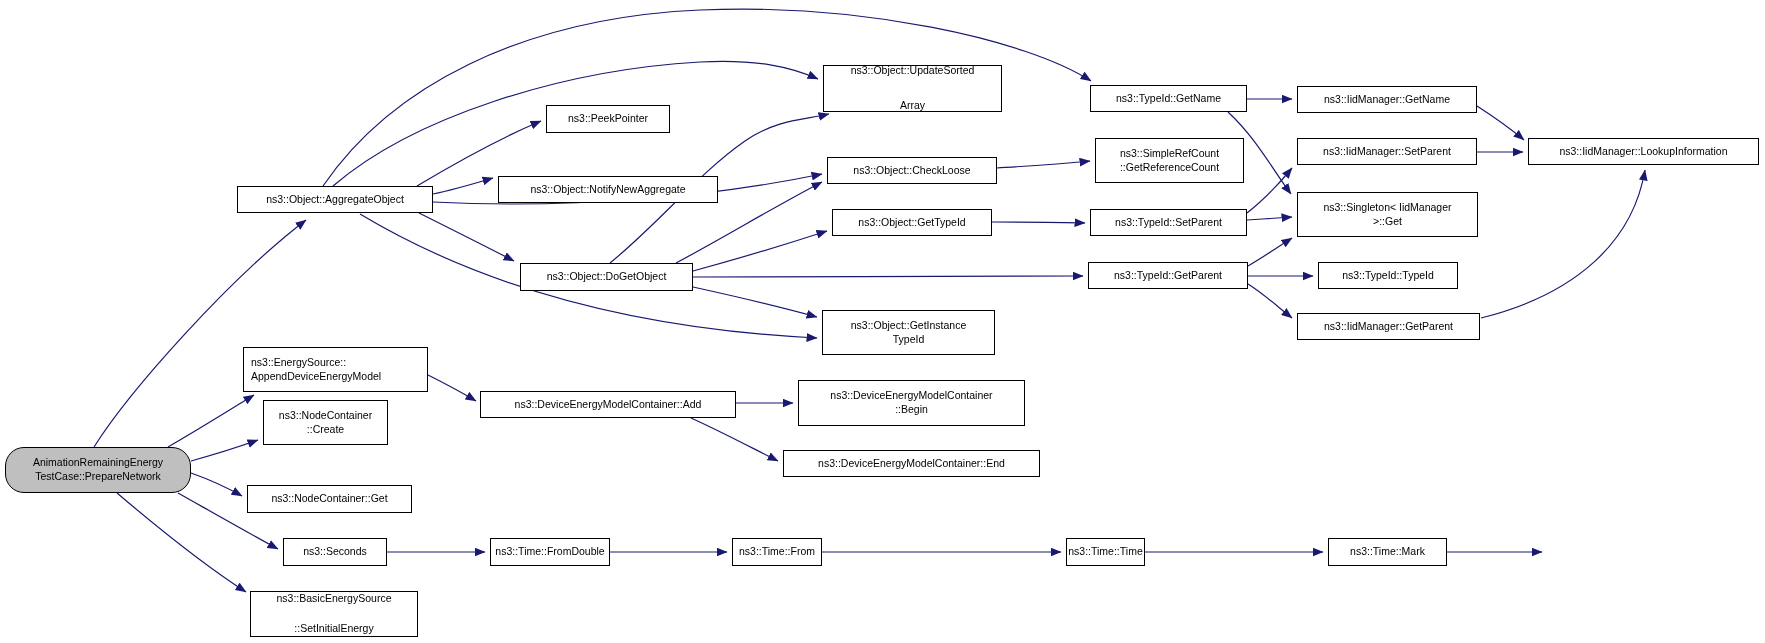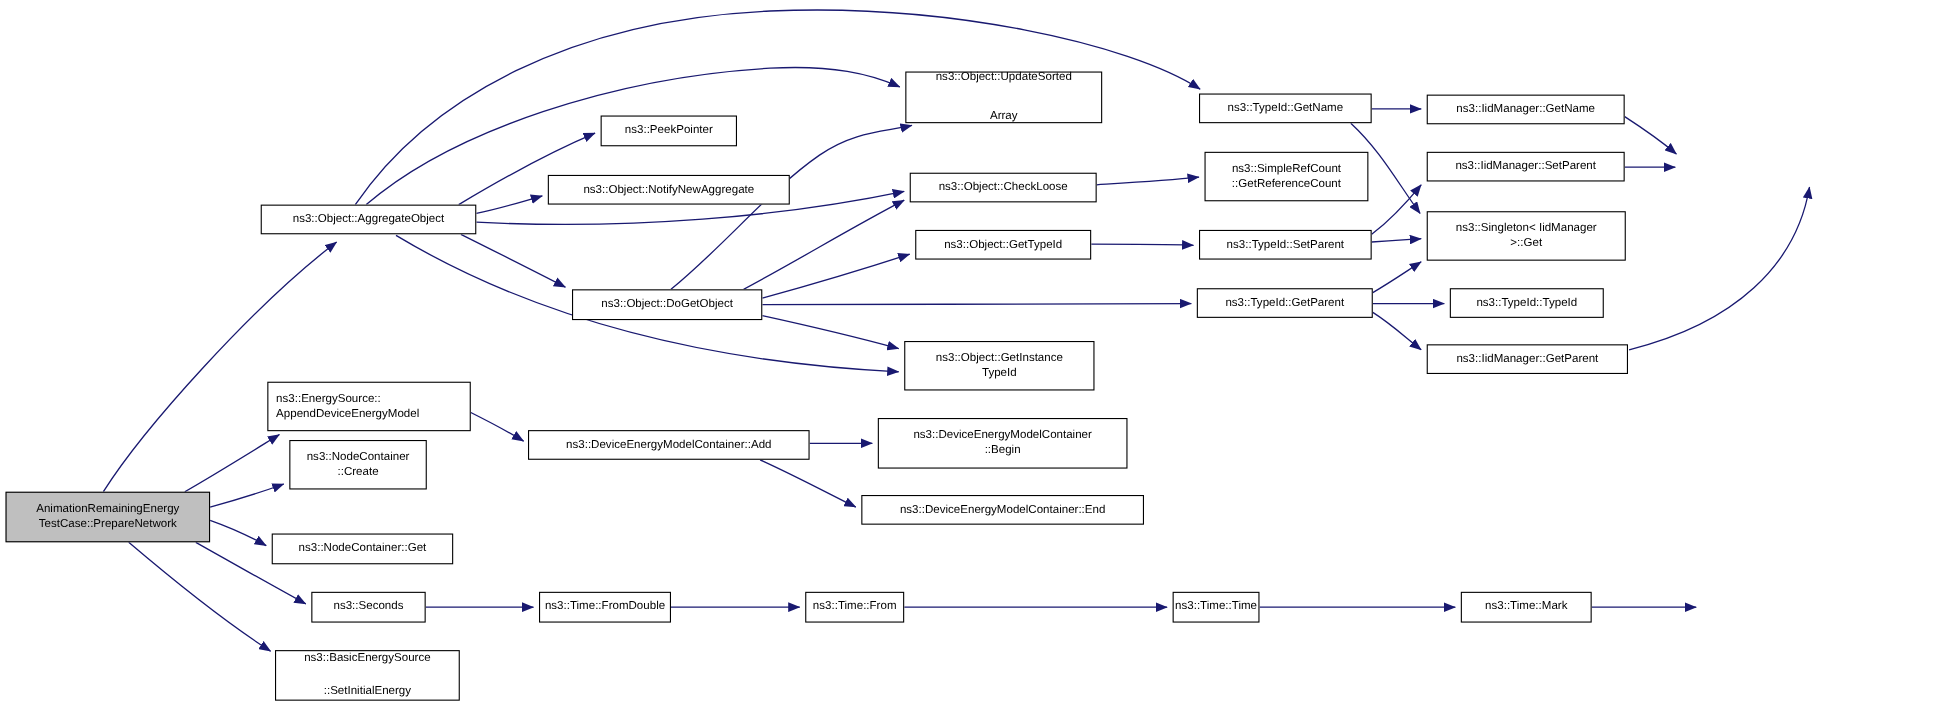--- a/index.html
+++ b/index.html
@@ -7,21 +7,21 @@
   #edge-layer{position:absolute;left:0;top:0;}
   #node-layer{position:absolute;left:0;top:0;width:100%;height:100%;}
   .edge{fill:none;stroke-width:1.2px;}
   .node{
     position:absolute;box-sizing:border-box;
     border:1px solid #000;
     display:flex;flex-direction:column;justify-content:center;align-items:center;
     text-align:center;font-size:10.5px;line-height:1.32;white-space:nowrap;
     cursor:pointer;
   }
-  .node.root{cursor:default;}
+  .node.root{cursor:default;border-radius:19px;}
   .node.align-left{align-items:flex-start;text-align:left;padding-left:7px;}
 </style>
 </head>
 <body>
 
 <div id="canvas" style="width: 1765px; height: 643px; background: rgb(255, 255, 255);">
   <svg id="edge-layer" xmlns="http://www.w3.org/2000/svg" width="1765" height="643" viewBox="0 0 1765 643">
     <defs>
       <marker id="arrow" viewBox="0 0 10 8" refX="9.5" refY="4" markerUnits="userSpaceOnUse" markerWidth="11" markerHeight="9" orient="auto">
         <path id="arrow-head" d="M0,0 L10,4 L0,8 Z" fill="#191970"></path>
@@ -70,21 +70,21 @@
       <div class="node root" style="left: 5px; top: 447px; width: 186px; height: 46px; background: rgb(191, 191, 191); border-color: rgb(0, 0, 0); color: rgb(0, 0, 0);">
         <span>AnimationRemainingEnergy</span>
         <span>TestCase::PrepareNetwork</span>
       </div>
       <div class="node" style="left: 237px; top: 186px; width: 196px; height: 27px; background: rgb(255, 255, 255); border-color: rgb(0, 0, 0); color: rgb(0, 0, 0);">
         <span>ns3::Object::AggregateObject</span>
       </div>
       <div class="node" style="left: 546px; top: 105px; width: 124px; height: 28px; background: rgb(255, 255, 255); border-color: rgb(0, 0, 0); color: rgb(0, 0, 0);">
         <span>ns3::PeekPointer</span>
       </div>
-      <div class="node" style="left: 498px; top: 159px; width: 220px; height: 27px; background: rgb(255, 255, 255); border-color: rgb(0, 0, 0); color: rgb(0, 0, 0); justify-content: center;">
+      <div class="node" style="left: 498px; top: 176px; width: 220px; height: 27px; background: rgb(255, 255, 255); border-color: rgb(0, 0, 0); color: rgb(0, 0, 0); justify-content: center;">
         <span>ns3::Object::NotifyNewAggregate</span>
       </div>
       <div class="node" style="left: 520px; top: 263px; width: 173px; height: 28px; background: rgb(255, 255, 255); border-color: rgb(0, 0, 0); color: rgb(0, 0, 0);">
         <span>ns3::Object::DoGetObject</span>
       </div>
       <div class="node" style="left: 823px; top: 65px; width: 179px; height: 47px; background: rgb(255, 255, 255); border-color: rgb(0, 0, 0); color: rgb(0, 0, 0); gap: 21px;">
         <span>ns3::Object::UpdateSorted</span>
         <span>Array</span>
       </div>
       <div class="node" style="left: 827px; top: 157px; width: 170px; height: 27px; background: rgb(255, 255, 255); border-color: rgb(0, 0, 0); color: rgb(0, 0, 0);">
@@ -119,20 +119,23 @@
       <div class="node" style="left: 1297px; top: 192px; width: 181px; height: 45px; background: rgb(255, 255, 255); border-color: rgb(0, 0, 0); color: rgb(0, 0, 0);">
         <span>ns3::Singleton&lt; IidManager</span>
         <span>&gt;::Get</span>
       </div>
       <div class="node" style="left: 1318px; top: 262px; width: 140px; height: 27px; background: rgb(255, 255, 255); border-color: rgb(0, 0, 0); color: rgb(0, 0, 0);">
         <span>ns3::TypeId::TypeId</span>
       </div>
       <div class="node" style="left: 1297px; top: 313px; width: 183px; height: 27px; background: rgb(255, 255, 255); border-color: rgb(0, 0, 0); color: rgb(0, 0, 0);">
         <span>ns3::IidManager::GetParent</span>
       </div>
+      <div class="node" style="left: 1528px; top: 138px; width: 231px; height: 27px; background: rgb(255, 255, 255); border-color: rgb(0, 0, 0); color: rgb(0, 0, 0);">
+        <span>ns3::IidManager::LookupInformation</span>
+      </div>
       <div class="node align-left" style="left: 243px; top: 347px; width: 185px; height: 45px; background: rgb(255, 255, 255); border-color: rgb(0, 0, 0); color: rgb(0, 0, 0);">
         <span>ns3::EnergySource::</span>
         <span>AppendDeviceEnergyModel</span>
       </div>
       <div class="node" style="left: 263px; top: 400px; width: 125px; height: 45px; background: rgb(255, 255, 255); border-color: rgb(0, 0, 0); color: rgb(0, 0, 0);">
         <span>ns3::NodeContainer</span>
         <span>::Create</span>
       </div>
       <div class="node" style="left: 247px; top: 485px; width: 165px; height: 28px; background: rgb(255, 255, 255); border-color: rgb(0, 0, 0); color: rgb(0, 0, 0);">
         <span>ns3::NodeContainer::Get</span>

